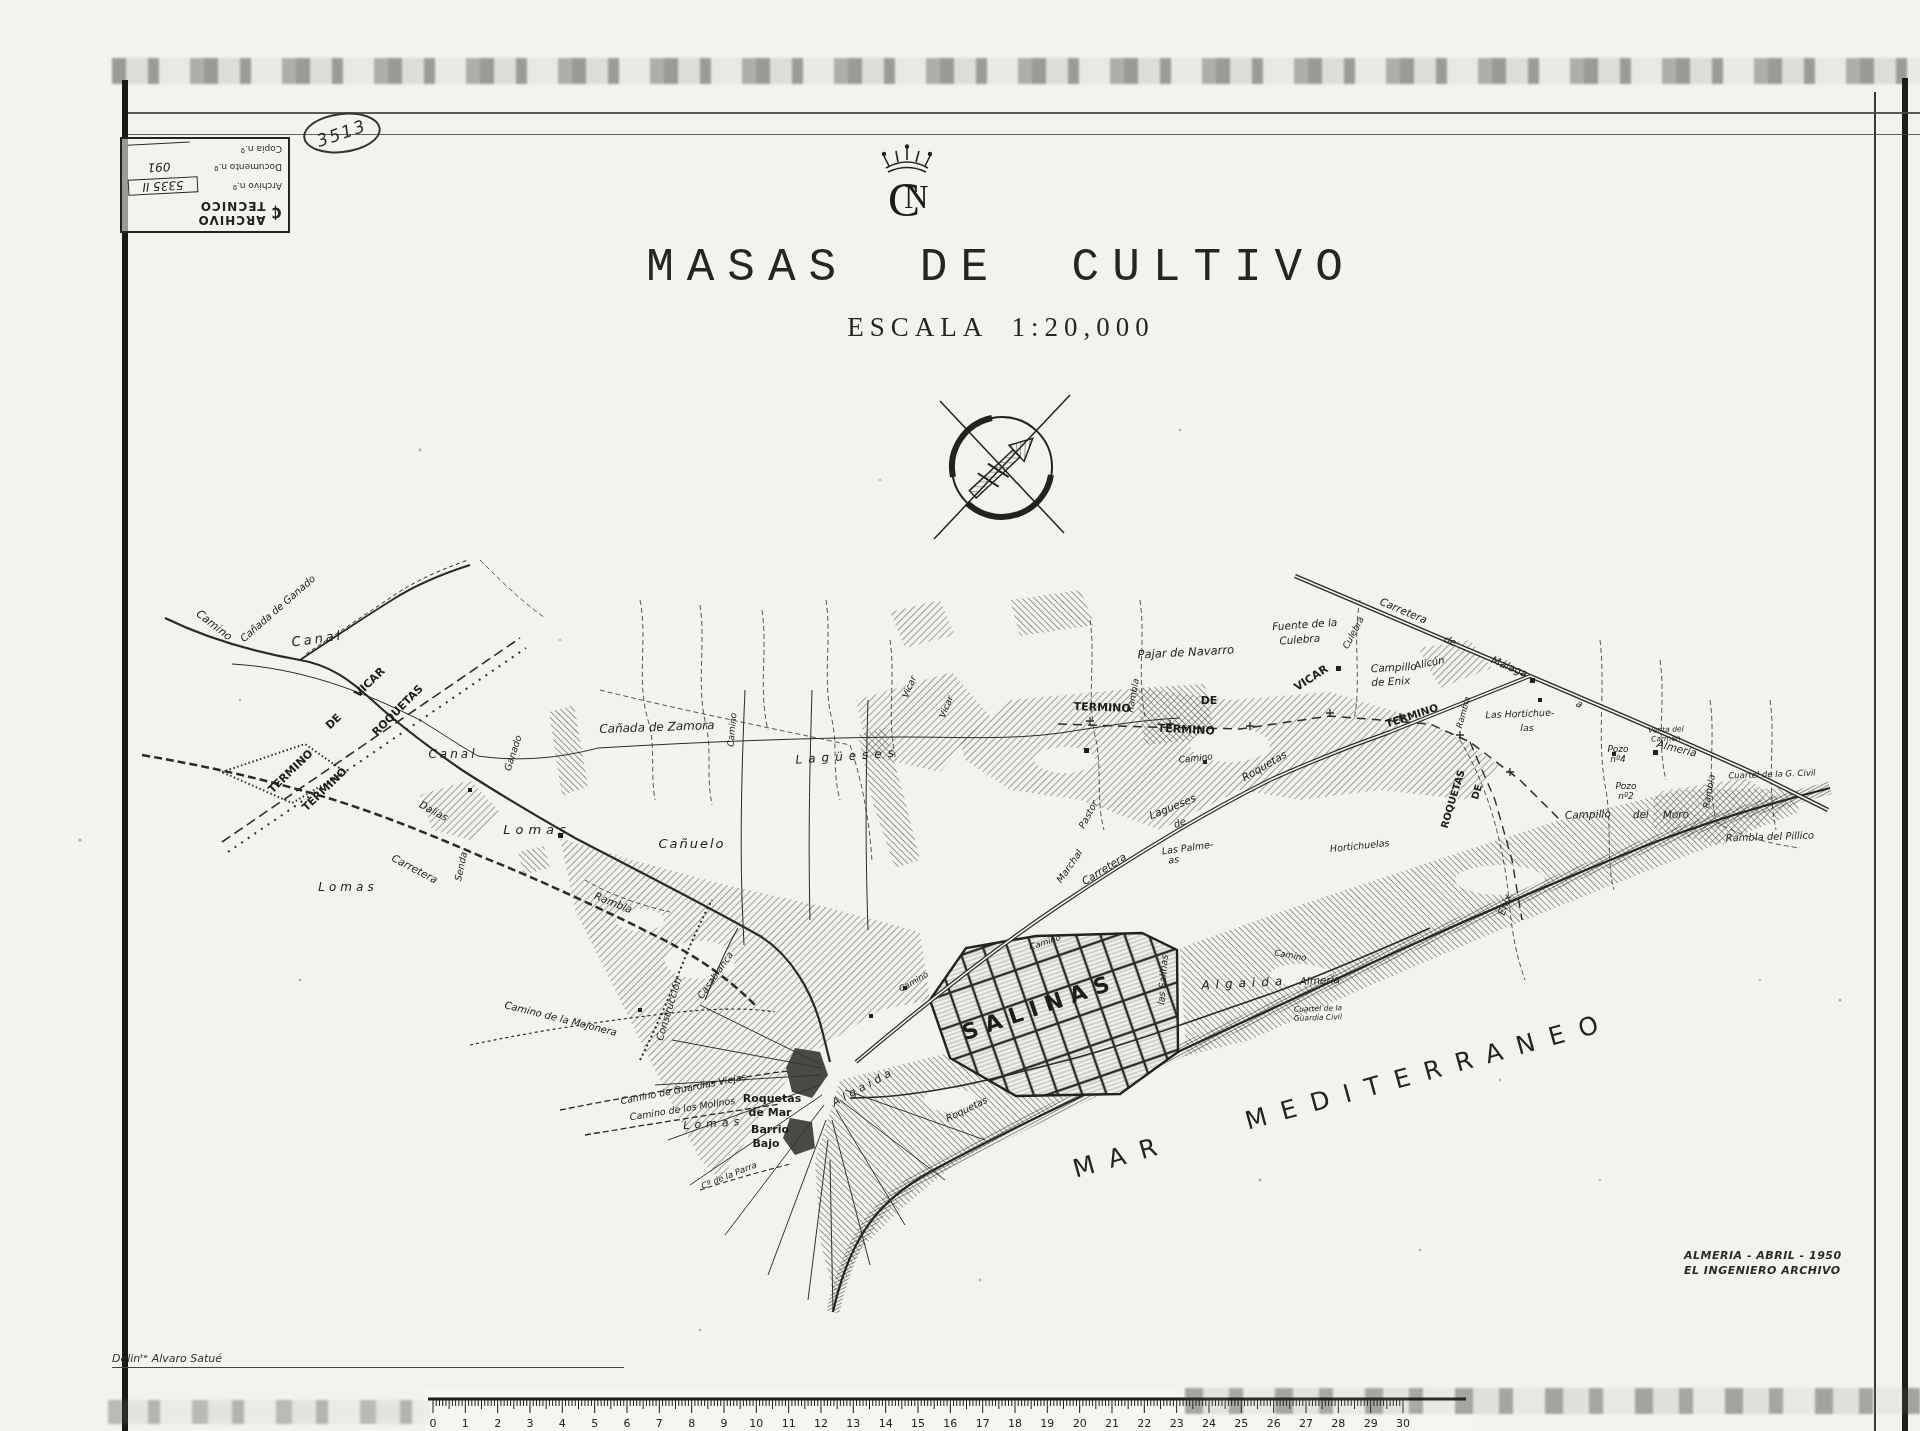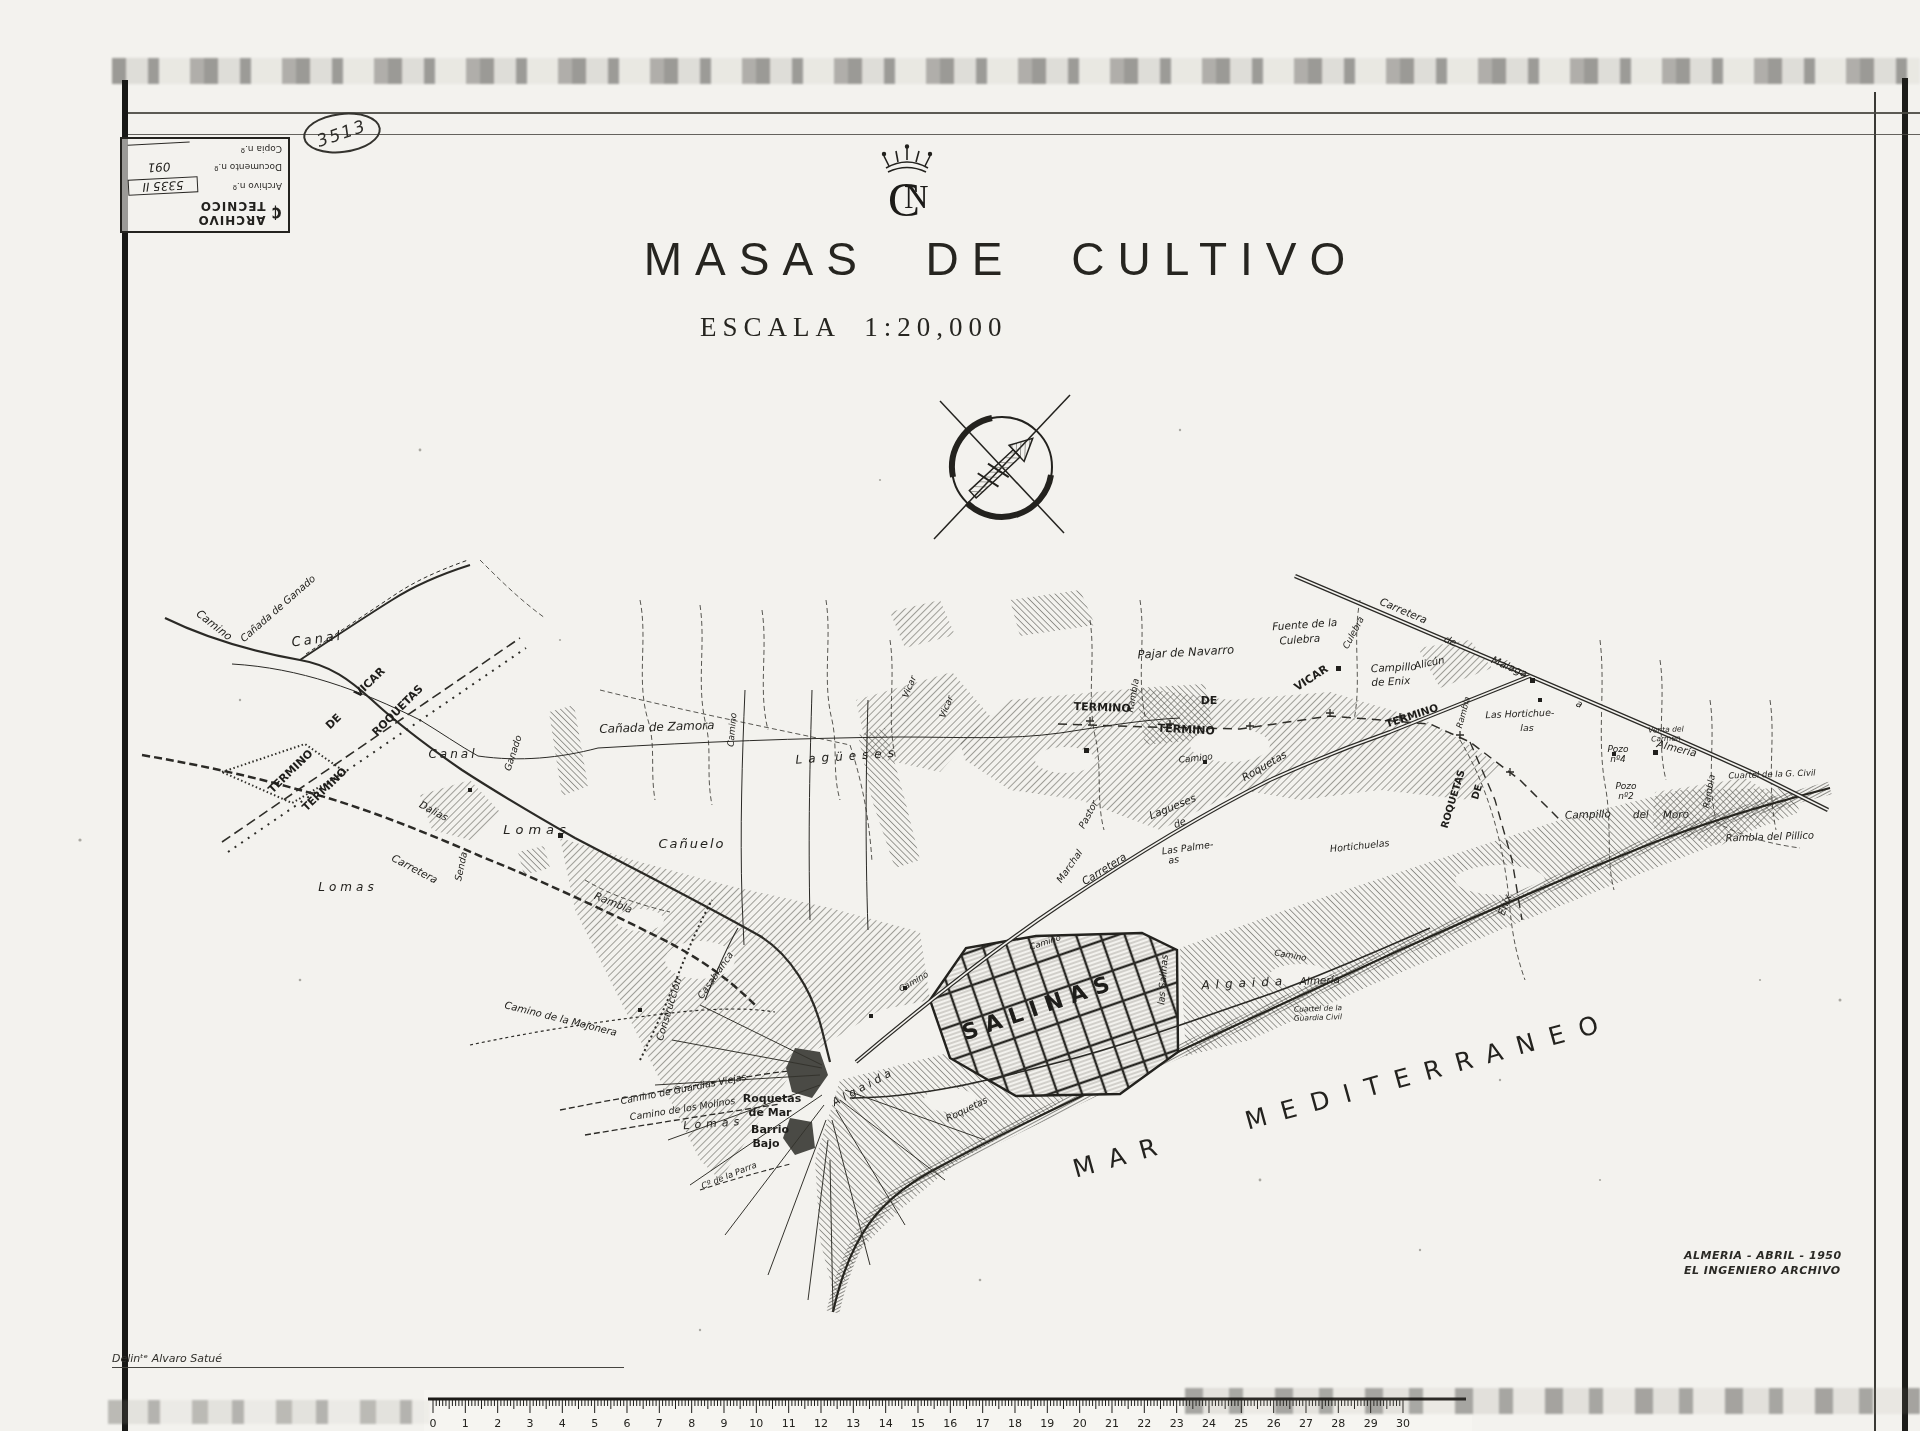--- a/index.html
+++ b/index.html
@@ -32,24 +32,24 @@
   .sval{min-width:62px;text-align:center;font-style:italic;font-size:12px;transform:rotate(-3deg);}
   .sval.boxed{border:1.5px solid #2a2925;padding:0 3px;}
   .sval.line{border-bottom:1px solid #2a2925;height:12px;}
   
   .oval{position:absolute;left:303px;top:113px;width:74px;height:36px;border:2px solid #34332e;
     border-radius:50%;transform:rotate(-7deg);display:flex;align-items:center;justify-content:center;
     font-style:italic;font-size:17px;color:#2c2b27;}
   .oval span{transform:rotate(-12deg);letter-spacing:2px;}
   
   .emblem{position:absolute;left:860px;top:142px;}
-  .title{position:absolute;left:600px;top:232px;width:802px;text-align:center;
-    font-family:Liberation Sans, sans-serif;font-size:46px;letter-spacing:13px;word-spacing:30px;
+  .title{position:absolute;left:600px;top:242px;width:802px;text-align:center;
+    font-family:Liberation Mono, monospace;font-size:46px;letter-spacing:13px;word-spacing:30px;
     color:#262520;}
-  .subtitle{position:absolute;left:700px;top:312px;width:602px;
+  .subtitle{position:absolute;left:700px;top:312px;width:602px;text-align:center;
     font-family:"Liberation Serif",serif;font-size:27px;letter-spacing:6px;word-spacing:12px;color:#262520;}
   
   .credit{position:absolute;left:1684px;top:1248px;font-size:11px;font-style:italic;font-weight:700;
     letter-spacing:.5px;color:#2a2925;line-height:15px;}
   .delineator{position:absolute;left:112px;top:1352px;width:512px;font-size:11px;font-style:italic;
     color:#302f2a;border-bottom:1.5px solid #45443f;padding-bottom:2px;}
   
   svg text.maplbl{font-family:"DejaVu Sans",sans-serif;font-style:italic;fill:#23221e;}
   svg text.maplbl.cap{font-style:normal;font-weight:700;fill:#1e1d1a;}
   svg text.maplbl.up{font-style:normal;font-weight:600;fill:#1e1d1a;}

